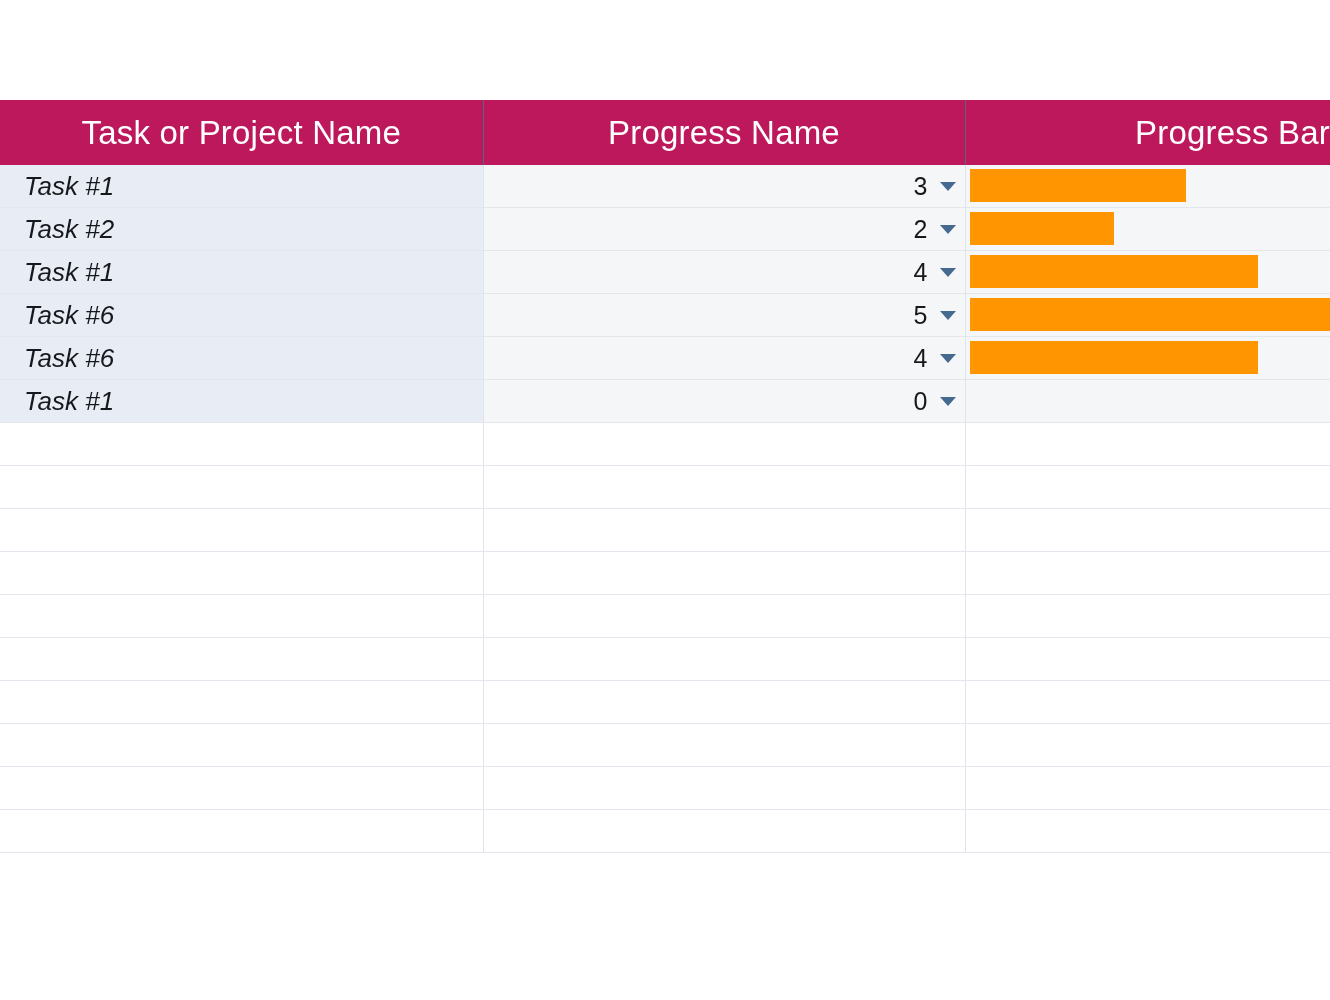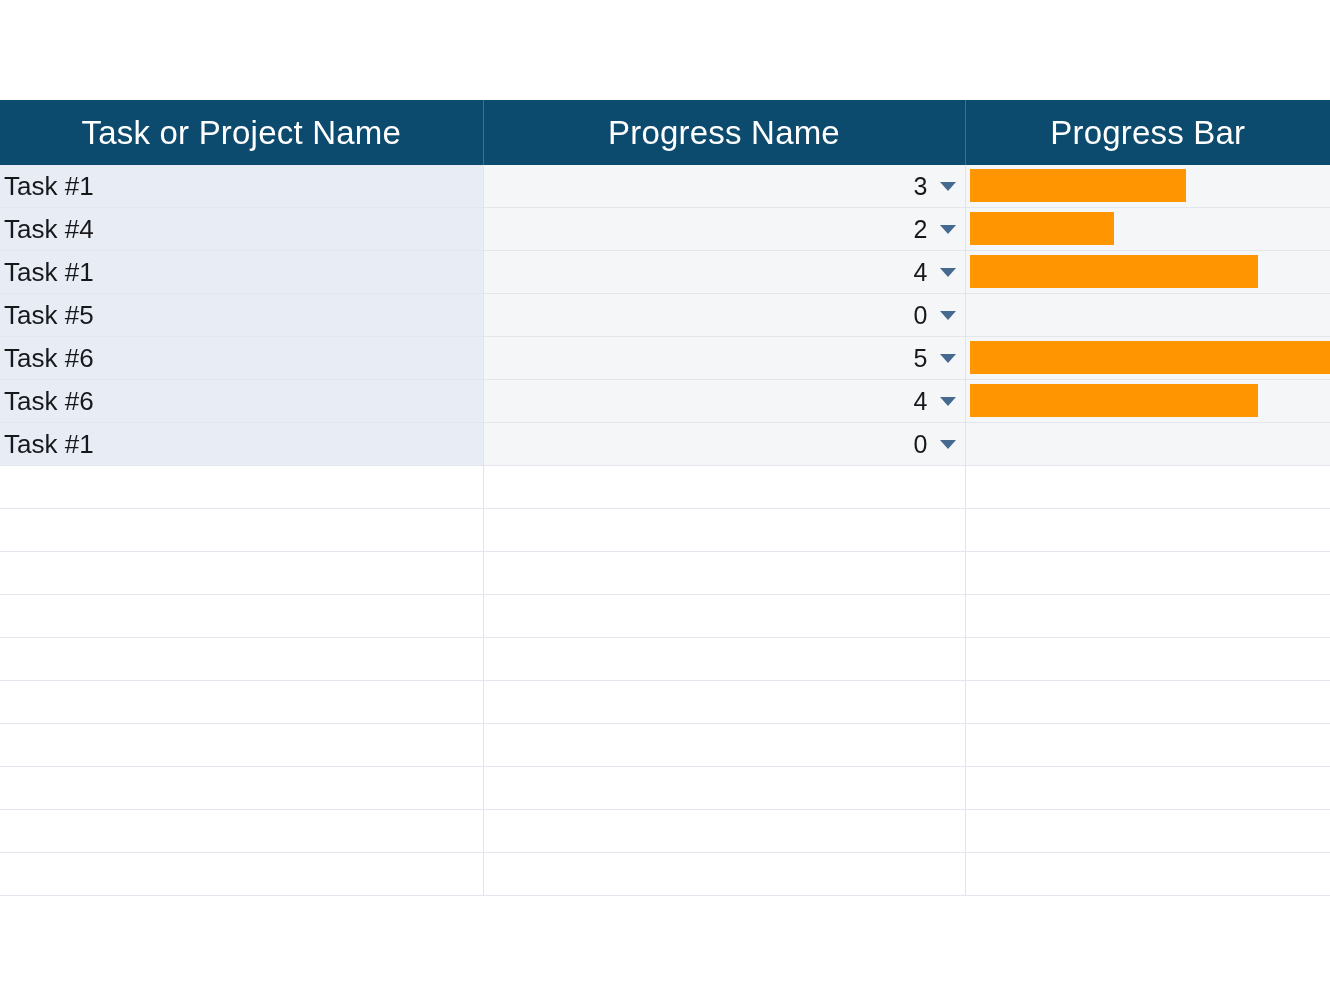--- a/index.html
+++ b/index.html
@@ -32,53 +32,54 @@
     table-layout: fixed;
     width: 1330px;
   }
 
   col.c-name  { width: 483px; }
   col.c-score { width: 482px; }
   col.c-bar   { width: 365px; }
 
   
   thead th {
-    background: #0c4a6e;
+    background: #be185d;
     color: #ffffff;
     height: 65px;
     font-size: 33px;
     font-weight: 400;
     text-align: center;
     vertical-align: middle;
     padding: 0;
     border-right: 1px solid #55687f;
     letter-spacing: 0.2px;
     white-space: nowrap;
   }
-  thead th:last-child { border-right: none; }
+  thead th:last-child { border-right: none; text-align: right; }
 
   
   tbody tr.data-row { height: 42px; }
   tbody tr.empty-row { height: 42px; }
 
   td {
     padding: 0;
     vertical-align: middle;
     border-bottom: 1px solid #e3e7ed;
     border-right: 1px solid #dfe3ea;
     height: 42px;
   }
   td:last-child { border-right: none; }
 
   
   td.cell-name {
     background: #e8ecf5;
+    font-style: italic;
     font-size: 26px;
     color: #16181c;
-    padding-left: 4px;
+    padding-left: 24px;
     white-space: nowrap;
     overflow: hidden;
   }
   tr.empty-row td.cell-name {
     background: #ffffff;
   }
 
   
   td.cell-score {
     background: #f4f6f8;
@@ -158,21 +159,21 @@
                 <span class="caret-icon"></span>
               </div>
             </td>
             <td class="cell-bar">
               <div class="bar-track">
                 <div class="bar-fill" style="width: 216.6px; background: rgb(255, 149, 0);"></div>
               </div>
             </td>
           </tr>
           <tr class="data-row">
-            <td class="cell-name">Task #4</td>
+            <td class="cell-name">Task #2</td>
             <td class="cell-score">
               <div class="score-inner">
                 <span class="score-value">2</span>
                 <span class="caret-icon"></span>
               </div>
             </td>
             <td class="cell-bar">
               <div class="bar-track">
                 <div class="bar-fill" style="width: 144.4px; background: rgb(255, 149, 0);"></div>
               </div>
@@ -183,32 +184,20 @@
             <td class="cell-score">
               <div class="score-inner">
                 <span class="score-value">4</span>
                 <span class="caret-icon"></span>
               </div>
             </td>
             <td class="cell-bar">
               <div class="bar-track">
                 <div class="bar-fill" style="width: 288.8px; background: rgb(255, 149, 0);"></div>
               </div>
-            </td>
-          </tr>
-          <tr class="data-row">
-            <td class="cell-name">Task #5</td>
-            <td class="cell-score">
-              <div class="score-inner">
-                <span class="score-value">0</span>
-                <span class="caret-icon"></span>
-              </div>
-            </td>
-            <td class="cell-bar">
-              <div class="bar-track"></div>
             </td>
           </tr>
           <tr class="data-row">
             <td class="cell-name">Task #6</td>
             <td class="cell-score">
               <div class="score-inner">
                 <span class="score-value">5</span>
                 <span class="caret-icon"></span>
               </div>
             </td>

